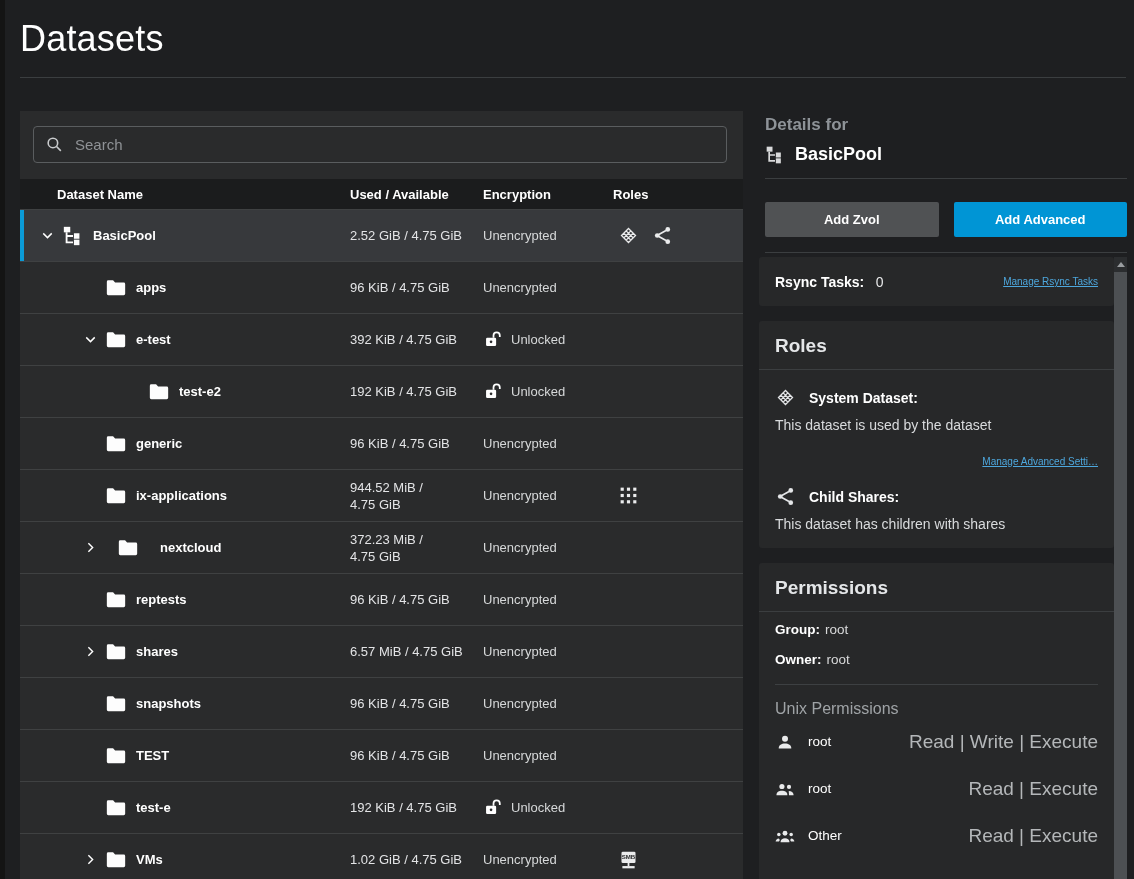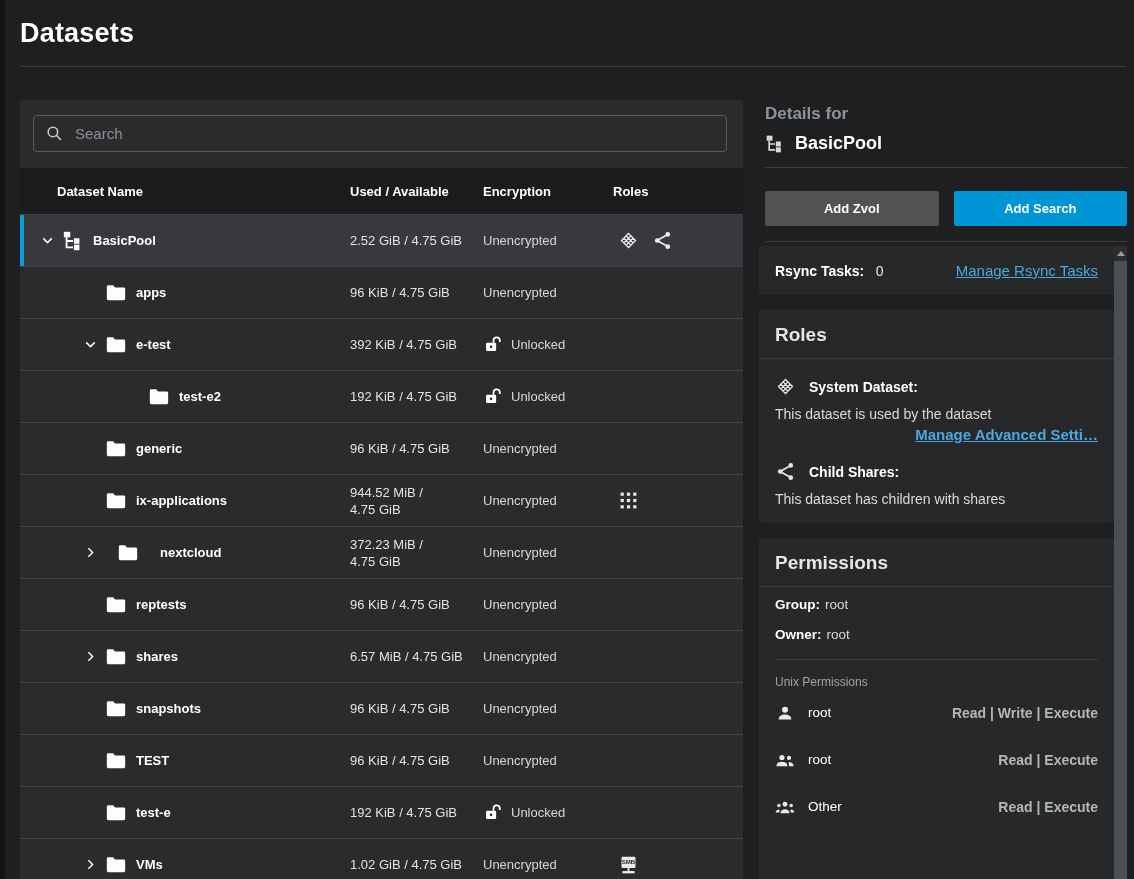--- a/index.html
+++ b/index.html
@@ -4,37 +4,37 @@
 <style>
   html,body{margin:0;padding:0;}
   body{
     width:1134px;height:879px;overflow:hidden;position:relative;
     background:#1e1f21;color:#fff;
     font-family:"Liberation Sans",sans-serif;
     -webkit-font-smoothing:antialiased;
   }
   .left-strip{position:absolute;left:0;top:0;bottom:0;width:5px;background:#141414;}
   .page{position:absolute;left:5px;top:0;right:0;bottom:0;padding:0 8px 0 15px;box-sizing:border-box;}
-  h1.page-title{margin:0;padding:18px 0 0 0;font-size:27px;font-weight:bold;color:#fff;letter-spacing:.2px;}
+  h1.page-title{margin:0;padding:18px 0 0 0;font-size:36px;font-weight:normal;color:#fff;letter-spacing:.2px;}
   .title-divider{height:1px;background:#3b3e40;margin-top:17px;}
   .content{display:flex;gap:16px;margin-top:33px;align-items:flex-start;}
 
   
   .table-card{width:723px;background:#2a2b2c;flex:none;}
   .search-wrap{padding:15px 16px 16px 13px;}
   .search-box{position:relative;height:37px;border:1px solid #5a5d5f;border-radius:4px;box-sizing:border-box;}
   .search-box svg{position:absolute;left:11px;top:8px;width:19px;height:19px;color:#c9cbcd;}
   .search-box input{
     position:absolute;inset:0;width:100%;height:100%;box-sizing:border-box;
     background:transparent;border:none;outline:none;color:#e8e9ea;
     font-family:"Liberation Sans",sans-serif;font-size:15px;padding:0 10px 0 41px;
   }
   .search-box input::placeholder{color:#8f9296;}
   .thead,.trow{display:grid;grid-template-columns:330px 133px 130px 1fr;align-items:center;}
-  .thead{height:46px;background:#1b1c1d;font-size:13px;font-weight:bold;color:#fff;}
+  .thead{height:30px;background:#1b1c1d;font-size:13px;font-weight:bold;color:#fff;}
   .thead .c0{padding-left:37px;}
   .tbody{border-bottom:1px solid #3f4142;}
   .trow{height:51px;border-top:1px solid #3f4142;cursor:pointer;}
   .trow.selected{background:#37393c;box-shadow:inset 4px 0 0 #0b9bd7;}
   .name-cell{display:flex;align-items:center;min-width:0;}
   .chev{width:24px;height:24px;flex:none;display:flex;align-items:center;justify-content:center;color:#fff;margin-right:3px;}
   .chev svg{width:17px;height:17px;}
   .ds-ic{width:22px;height:22px;flex:none;color:#fdfdfd;margin-right:9px;display:flex;align-items:center;}
   .ds-ic svg{width:100%;height:100%;}
   .row-label{font-size:13px;font-weight:bold;color:#fff;white-space:nowrap;}
@@ -56,41 +56,41 @@
   .btn{flex:1;height:35px;border:none;border-radius:2px;font-family:"Liberation Sans",sans-serif;
        font-size:13px;font-weight:bold;color:#fff;cursor:pointer;}
   .btn-gray{background:#505254;}
   .btn-blue{background:#0095d5;}
   .hr2{margin-top:15px;}
   .scroll-area{position:absolute;left:0;right:0;top:146px;bottom:-100px;padding-right:13px;}
   .card{background:#272829;border-radius:3px;margin-bottom:15px;}
   .card-rsync{height:49px;display:flex;align-items:center;justify-content:space-between;padding:0 16px;}
   .lbl-b{font-size:14px;font-weight:bold;color:#fff;}
   .lbl-v{font-size:14px;color:#e8e9ea;margin-left:7px;}
-  a.link{color:#4da7dd;font-size:15px;text-decoration:underline;cursor:pointer;white-space:nowrap;}
+  a.link{color:#4da7dd;font-size:10px;text-decoration:underline;cursor:pointer;white-space:nowrap;}
   .card-pad{padding:14px 16px 16px;}
   .card h2{margin:0;font-size:19px;font-weight:bold;color:#e4e6e8;}
   .card-hr{height:1px;background:#3b3e40;margin:12px -16px 0;}
   .role-row{display:flex;align-items:center;gap:13px;margin-top:17px;}
   .role-row .ric{width:21px;height:21px;color:#e4e6e8;flex:none;}
   .role-row .ric svg{width:100%;height:100%;}
   .role-label{font-size:14px;font-weight:bold;color:#fff;}
   .role-body{font-size:14px;color:#d9dbdd;margin-top:9px;}
-  .role-link-row{text-align:right;margin-top:4px;font-weight:bold;}
+  .role-link-row{text-align:right;margin-top:18px;}
   .kv{font-size:13.5px;margin-top:15px;}
   .kv .k{font-weight:bold;color:#fff;}
   .kv .v{color:#d8d9da;margin-left:5px;}
   .inset-hr{height:1px;background:#3d4042;margin-top:17px;}
-  .unix-title{font-size:12px;color:#9fa3a6;margin-top:15px;}
+  .unix-title{font-size:16px;color:#9fa3a6;margin-top:15px;}
   .perm-row{display:flex;align-items:center;justify-content:space-between;height:47px;}
   .perm-left{display:flex;align-items:center;gap:13px;}
   .perm-left .pic{width:20px;height:20px;color:#e9eaeb;display:flex;}
   .perm-left .pic svg{width:100%;height:100%;}
   .perm-name{font-size:13.5px;color:#fff;}
-  .perm-val{font-size:14px;color:#b4b7b9;font-weight:bold;}
+  .perm-val{font-size:19px;color:#b4b7b9;font-weight:normal;}
   .card-perms{min-height:365px;box-sizing:border-box;}
 
   
   .sbar{position:absolute;right:0;top:0;bottom:0;width:13px;background:#2b2d2f;}
   .sbar .up{height:15px;display:flex;align-items:center;justify-content:center;cursor:pointer;}
   .sbar .up .tri{width:0;height:0;border-left:4px solid transparent;border-right:4px solid transparent;border-bottom:5px solid #9a9da0;}
   .sbar .thumb{position:absolute;left:0;right:0;top:15px;bottom:31px;background:#4d5053;cursor:pointer;}
 </style>
 </head>
 <body>
@@ -414,21 +414,21 @@
           <path d="M5 8v11h7M5 12h7" fill="none" stroke="currentColor" stroke-width="2"></path>
           <rect x="13" y="9" width="6" height="6" fill="currentColor"></rect>
           <rect x="13" y="16" width="6" height="6" fill="currentColor"></rect>
         </svg>
           </span>
         <span>BasicPool</span>
       </div>
       <div class="d-hr hr1"></div>
       <div class="btn-row">
         <button class="btn btn-gray">Add Zvol</button>
-        <button class="btn btn-blue">Add Search</button>
+        <button class="btn btn-blue">Add Advanced</button>
       </div>
       <div class="d-hr hr2"></div>
 
       <div class="scroll-area">
         <div class="card card-rsync">
           <span>
             <span class="lbl-b">Rsync Tasks:</span>
             <span class="lbl-v">0</span>
           </span>
           <a class="link">Manage Rsync Tasks</a>

